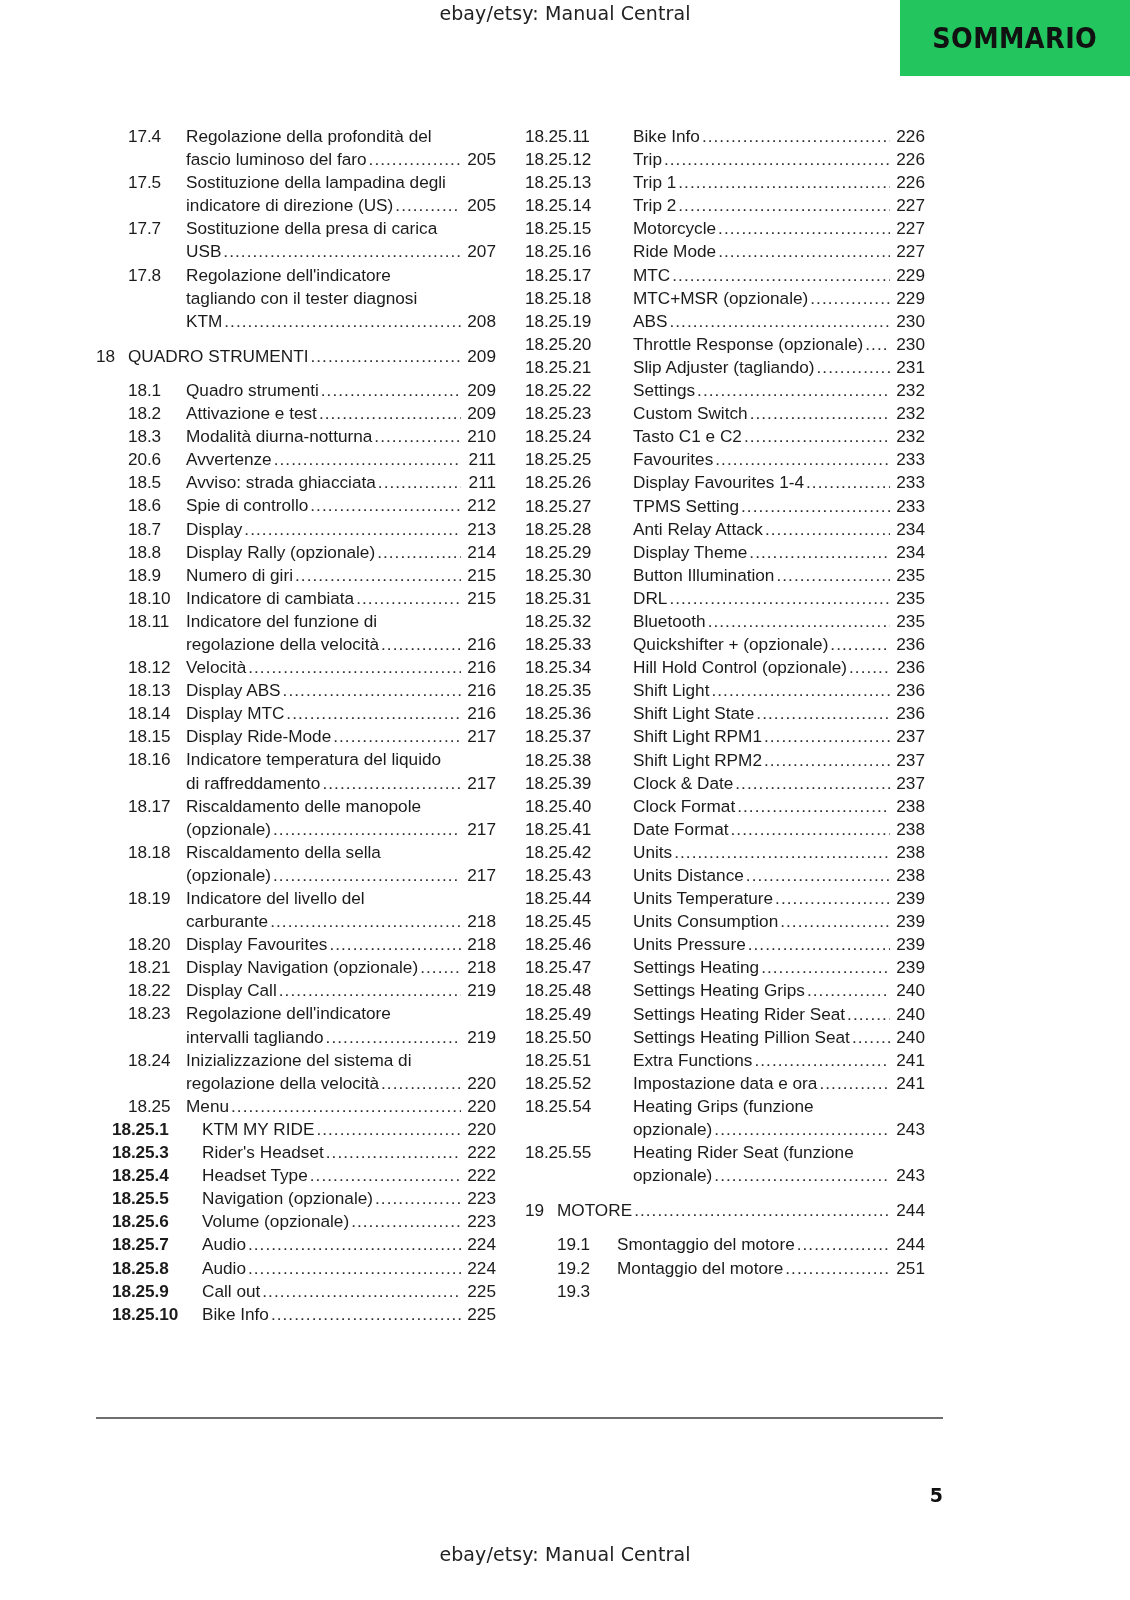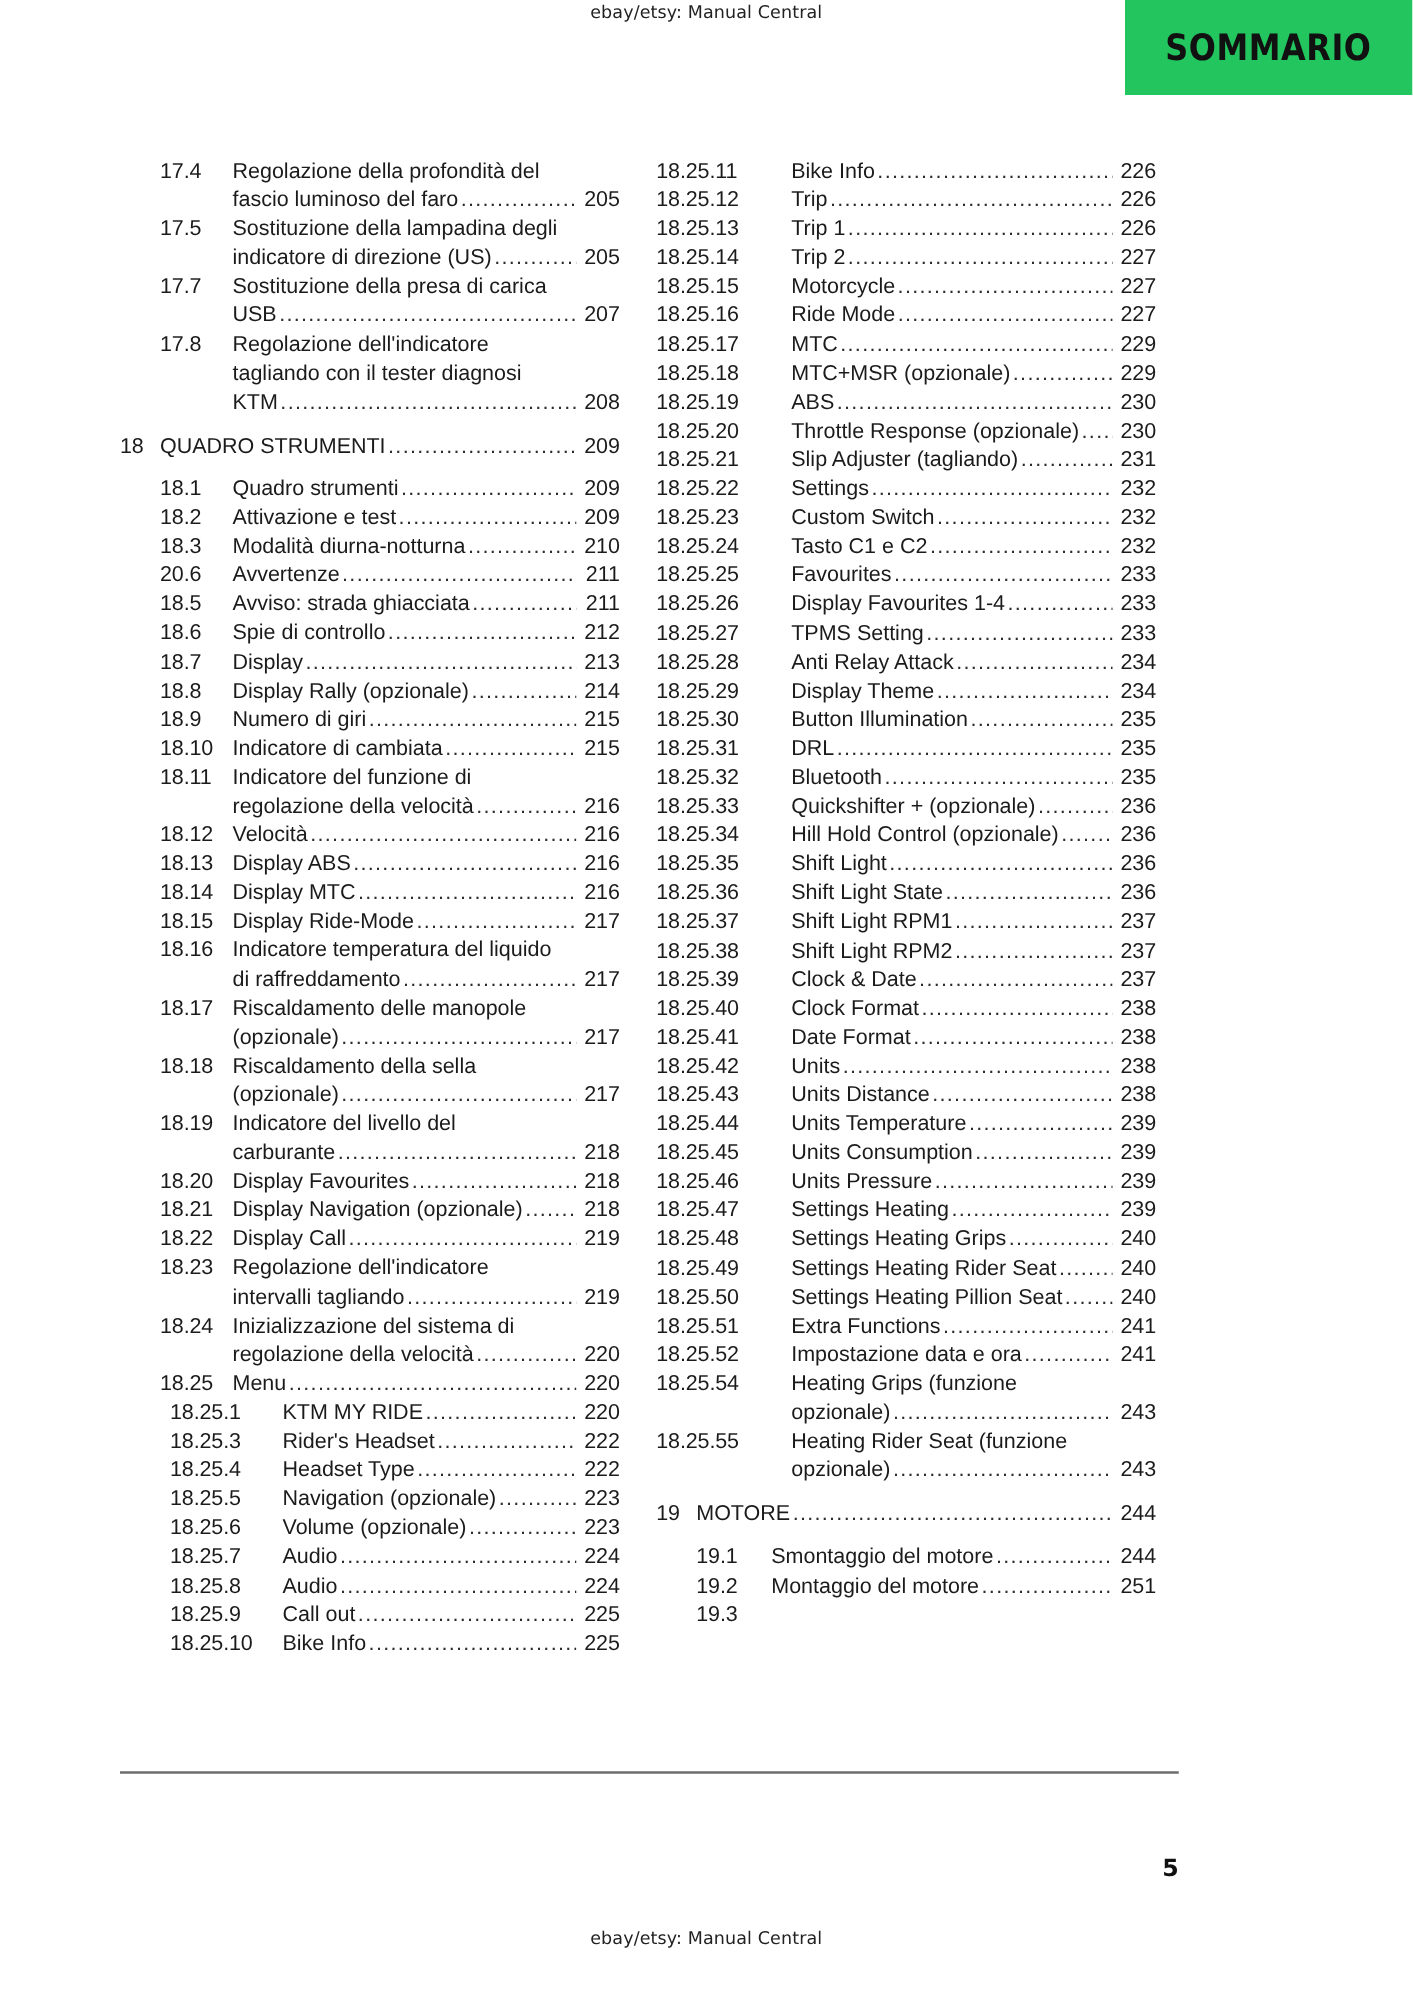--- a/index.html
+++ b/index.html
@@ -17,21 +17,21 @@
     overflow: hidden;
   }
 
   
   .watermark {
     position: absolute;
     left: 0;
     width: 1130px;
     text-align: center;
     font-family: "DejaVu Sans", sans-serif;
-    font-size: 14px;
+    font-size: 19px;
     color: #222222;
     letter-spacing: 0.1px;
   }
   .watermark-top { top: 2px; }
   .watermark-bottom { top: 1543px; }
 
   
   .header-tab {
     position: absolute;
     left: 900px;
@@ -80,21 +80,21 @@
   }
 
   .num {
     flex: 0 0 auto;
     white-space: nowrap;
     letter-spacing: -0.1px;
   }
   
   .col-left  .toc-entry.chapter .num   { width: 32px; }
   .col-left  .toc-entry.sub .num       { width: 58px; margin-left: 32px; }
-  .col-left  .toc-entry.subsub .num    { width: 90px; margin-left: 40px; }
+  .col-left  .toc-entry.subsub .num    { width: 90px; margin-left: 16px; font-weight: bold; }
   
   .col-right .toc-entry.chapter .num   { width: 32px; }
   .col-right .toc-entry.sub .num       { width: 60px; margin-left: 32px; }
   .col-right .toc-entry.subsub .num    { width: 108px; margin-left: 0px; }
 
   .body {
     flex: 1 1 auto;
     min-width: 0;
     position: relative;
   }

